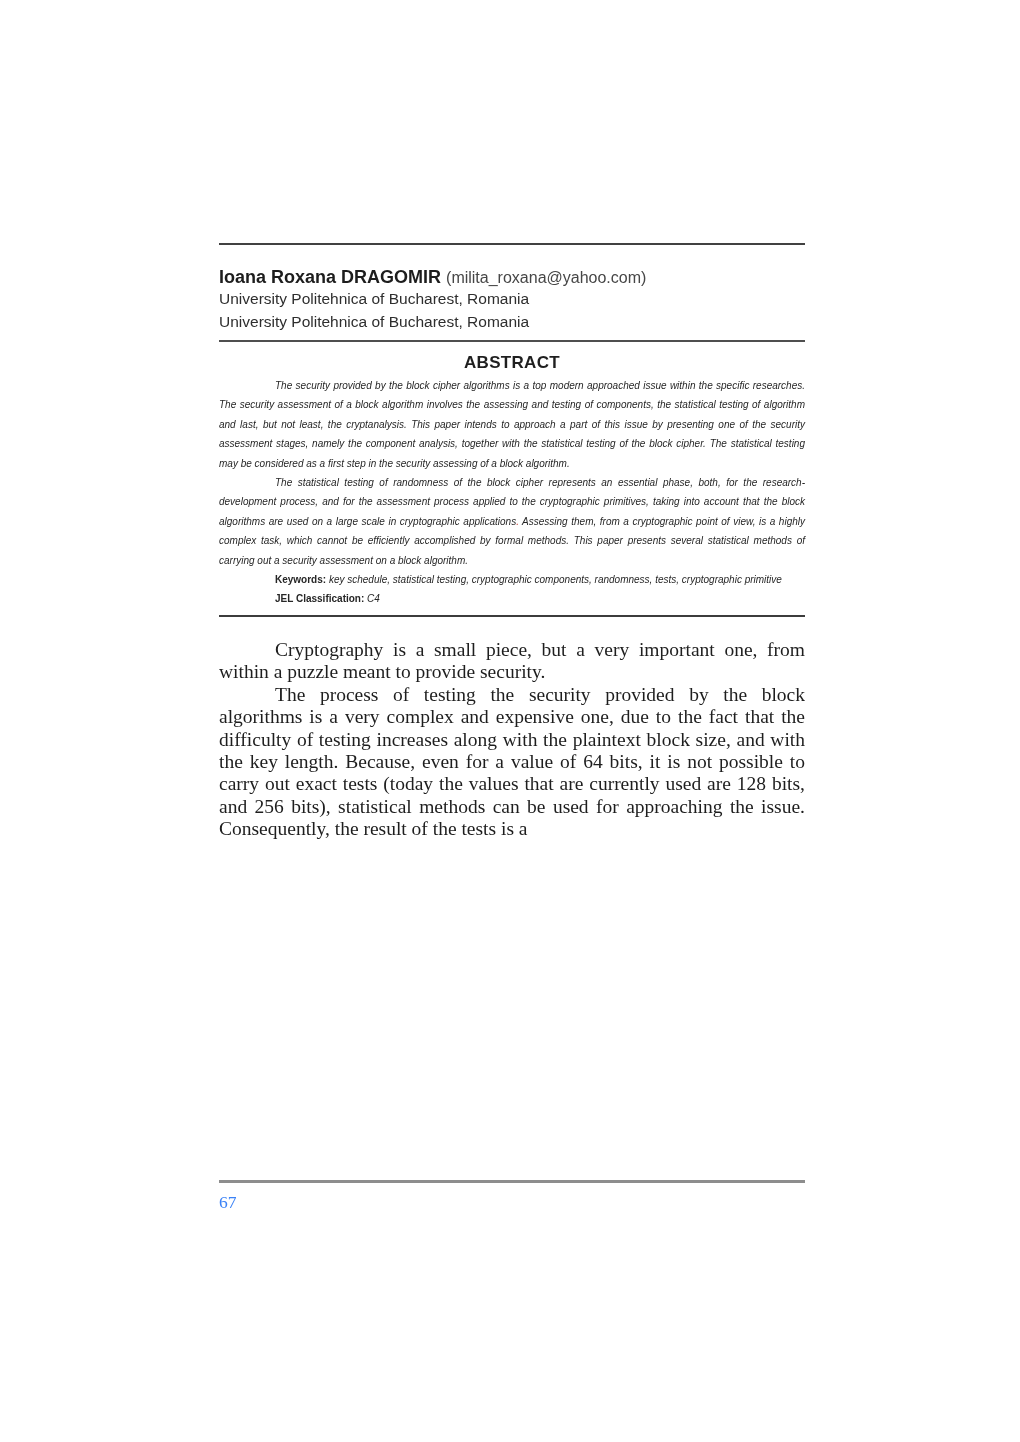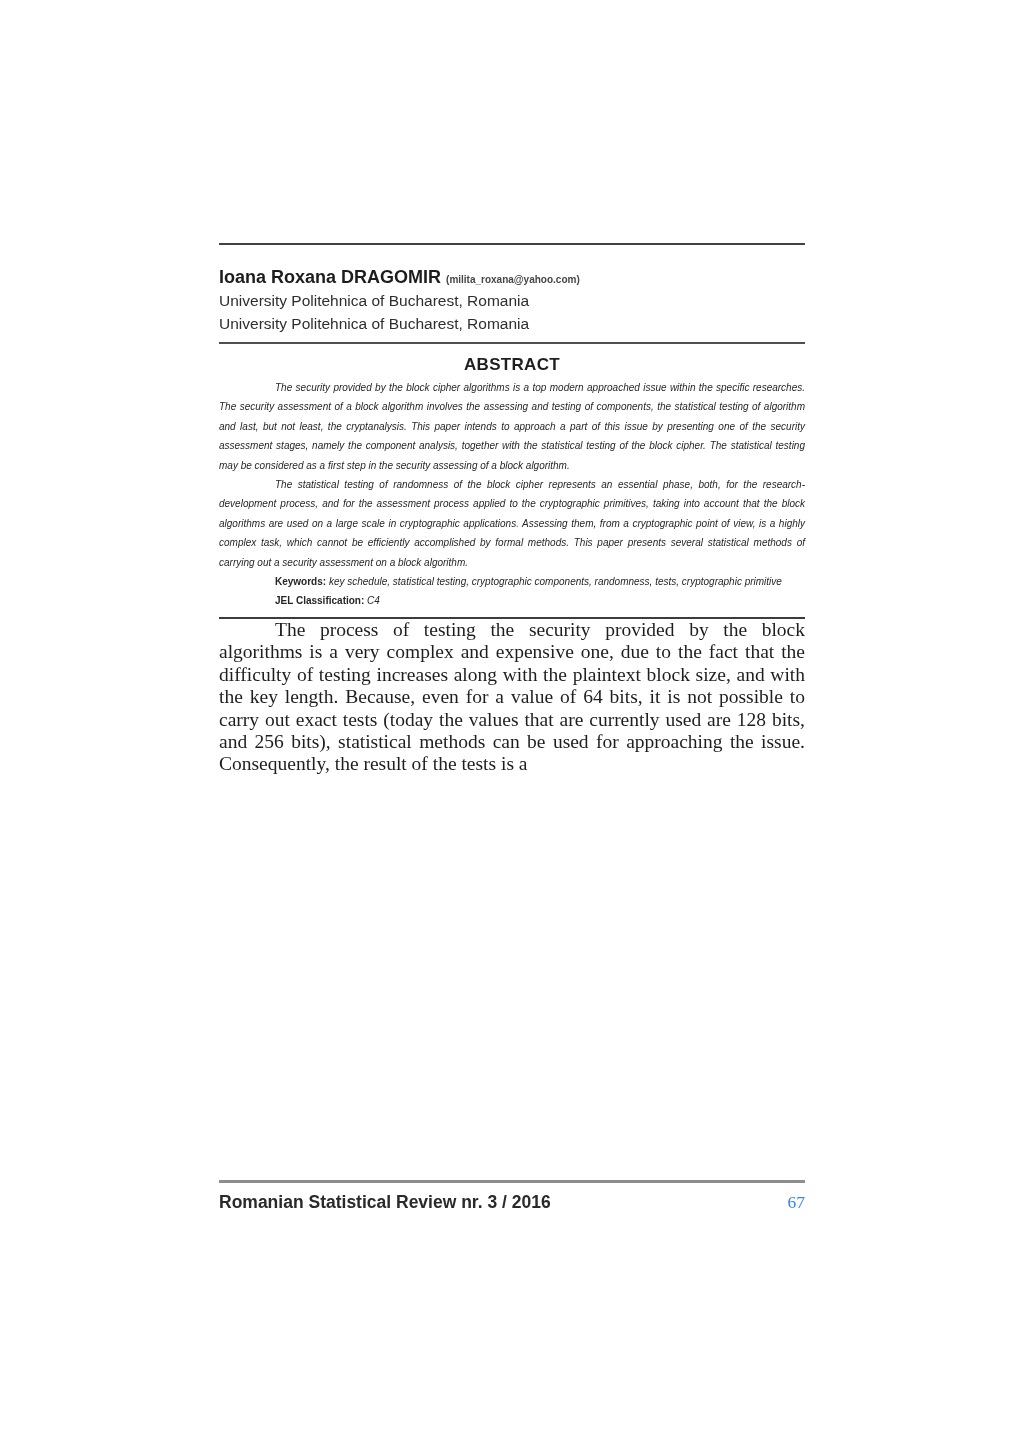--- a/index.html
+++ b/index.html
@@ -34,21 +34,21 @@
     color: #171717;
     white-space: pre;
     transform: scaleX(0.69);
     transform-origin: 0 0;
     letter-spacing: -1px;
   }
 
   .authors { margin-top: 21px; }
   .authors p { margin: 0; }
   .author-line { font-size: 18px; line-height: 22px; font-weight: bold; color: #1d1d1d; }
-  .author-line .email { font-weight: bold; font-size: 10px; color: #464646; }
+  .author-line .email { font-weight: normal; font-size: 16px; color: #464646; }
   .affiliation { font-size: 15.5px; line-height: 20px; color: #2e2e2e; padding-bottom: 3px; }
 
   .abstract-heading {
     margin: 11px 0 3px 0;
     text-align: center;
     font-size: 17px;
     font-weight: bold;
     letter-spacing: 0.3px;
     color: #1f1f1f;
   }
@@ -116,23 +116,23 @@
 
   <p class="abs"><span>The statistical testing of randomness of the block cipher represents an essential phase, both, for the research-development process, and for the assessment process applied to the cryptographic primitives, taking into account that the block algorithms are used on a large scale in cryptographic applications</span><span class="red">.</span><span> Assessing them, from a cryptographic point of view, is a highly complex task, which cannot be efficiently accomplished by formal methods. This paper presents several statistical methods of carrying out a security assessment on a block algorithm.</span></p>
 
   <p class="abs"><span class="label">Keywords:</span><span> key schedule, statistical testing, cryptographic components, randomness, tests, cryptographic primitive</span></p>
 
   <p class="abs"><span class="label">JEL Classification:</span><span> C4</span></p>
 
   <div class="rule rule-abstract"></div>
 
 
+  <p class="body-text first">Cryptography is a small piece, but a very important one, from within a puzzle meant to provide security.</p>
   <p class="body-text">The process of testing the security provided by the block algorithms is a very complex and expensive one, due to the fact that the difficulty of testing increases along with the plaintext block size, and with the key length. Because, even for a value of 64 bits, it is not possible to carry out exact tests (today the values that are currently used are 128 bits, and 256 bits), statistical methods can be used for approaching the issue. Consequently, the result of the tests is a</p>
 
 </div>
 
 <div class="footer">
   <div class="rule rule-footer"></div>
   <div class="footer-row">
-    <span class="journal">Romanian Statistical Review nr. 3 / 2016</span>
     <span class="page-num">67</span>
   </div>
 </div>
 
 </body></html>

